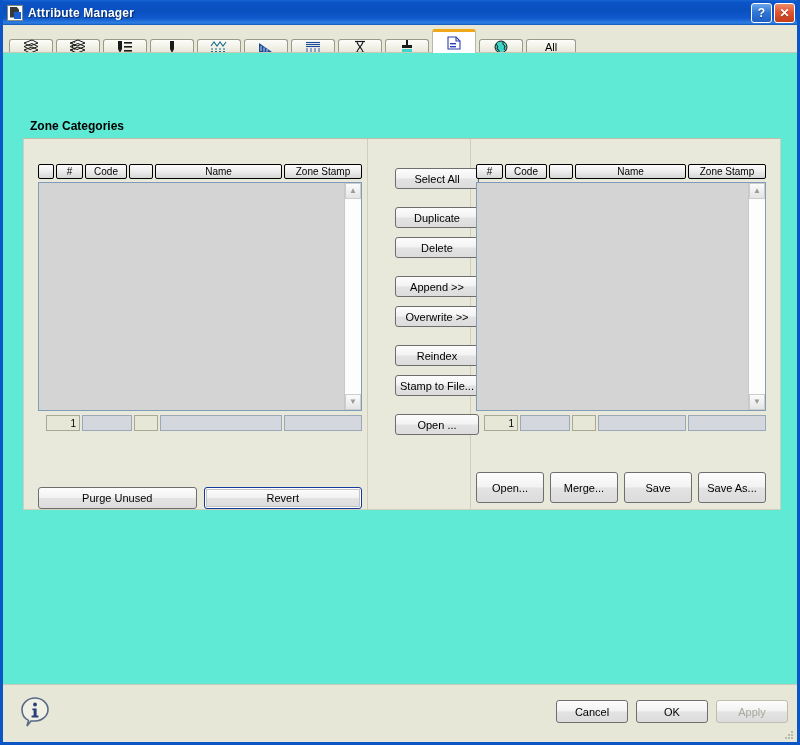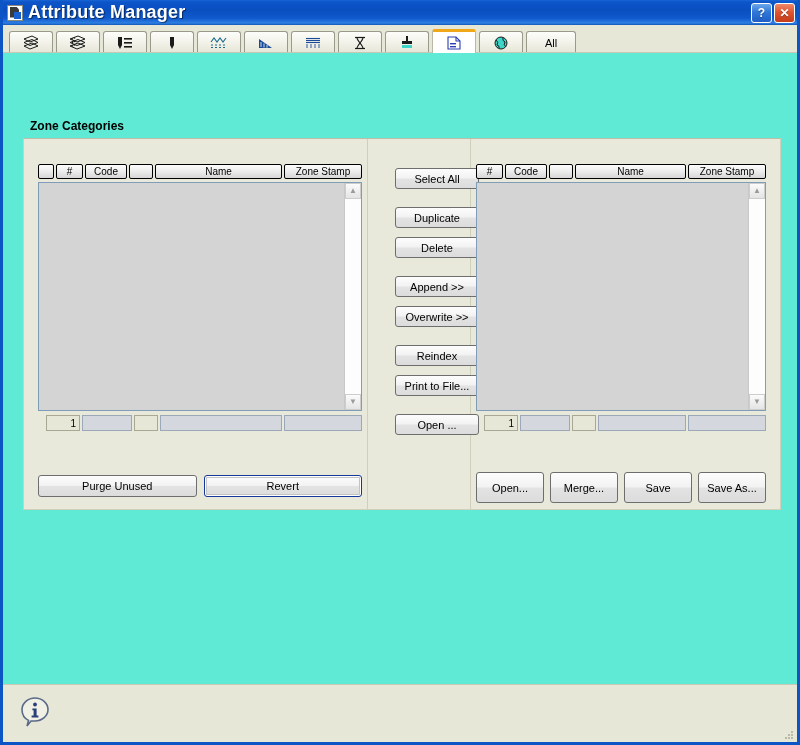--- a/index.html
+++ b/index.html
@@ -62,21 +62,21 @@
   }
   .title-icon::after {
     content: "";
     position: absolute;
     right: 1px; bottom: 1px;
     width: 7px; height: 7px;
     background: #1a5fd0;
   }
   .title-text {
     color: #fff;
-    font-size: 18px;
+    font-size: 12px;
     font-weight: bold;
     letter-spacing: 0.2px;
     text-shadow: 1px 1px 1px rgba(0,0,0,0.55);
     flex: 1 1 auto;
     white-space: nowrap;
     overflow: hidden;
   }
   .title-buttons {
     display: flex;
     align-items: center;
@@ -115,21 +115,21 @@
     position: relative;
   }
   .tabstrip::after {
     content: "";
     position: absolute;
     left: 0; right: 0; bottom: 0;
     height: 1px;
     background: #c8c8b4;
   }
   .tab {
-    height: 22px;
+    height: 14px;
     min-width: 44px;
     margin-right: 3px;
     box-sizing: border-box;
     border: 1px solid #9a9a8c;
     border-bottom: none;
     border-radius: 3px 3px 0 0;
     background: linear-gradient(to bottom,#fdfdfa 0%,#f1f1e8 55%,#e4e4d6 100%);
     display: flex;
     align-items: center;
     justify-content: center;
@@ -296,21 +296,21 @@
     position: absolute;
     left: 371px; top: 29px;
     width: 84px;
   }
   .centercol .btn { width: 84px; margin-bottom: 0; }
   .gap6  { height: 9px; }
   .gap12 { height: 18px; }
 
   .leftbtns {
     position: absolute;
-    left: 14px; top: 336px;
+    left: 14px; top: 348px;
     width: 324px;
     display: flex;
     gap: 7px;
   }
   .leftbtns .btn { flex: 1 1 0; height: 22px; }
 
   .rightbtns {
     position: absolute;
     left: 452px; top: 333px;
     width: 290px;
@@ -558,21 +558,21 @@
         <div class="btn">Duplicate</div>
         <div class="gap6"></div>
         <div class="btn">Delete</div>
         <div class="gap12"></div>
         <div class="btn">Append &gt;&gt;</div>
         <div class="gap6"></div>
         <div class="btn">Overwrite &gt;&gt;</div>
         <div class="gap12"></div>
         <div class="btn">Reindex</div>
         <div class="gap6"></div>
-        <div class="btn">Print to File...</div>
+        <div class="btn">Stamp to File...</div>
         <div class="gap12"></div>
         <div class="btn">Open ...</div>
       </div>
 
       <div class="panel right">
 
         <div class="hdrrow">
           <div class="hdr" style="width:27px;">#</div>
           <div class="hdr" style="width:42px;">Code</div>
           <div class="hdr" style="width:24px;"></div>
@@ -612,20 +612,25 @@
 
     </div>
 
     <div class="footer">
       <div class="info-icon">
         <svg width="30" height="30" viewBox="0 0 30 30">
           <path d="M15 1 C22 1 28 6 28 12.5 C28 19 22 24 15 24 L11 24 L7 29 L8.5 23.4 C4.2 21.3 2 17.2 2 12.5 C2 6 8 1 15 1 Z" fill="#f0f0e4" stroke="#5a6a88" stroke-width="1.6"></path>
           <circle cx="15" cy="7.5" r="1.9" fill="#2a3f7a"></circle>
           <path d="M12.4 11.5 L16.6 11.5 L16.6 18.6 L18.4 18.6 L18.4 20.4 L11.6 20.4 L11.6 18.6 L13.6 18.6 L13.6 13.3 L12.4 13.3 Z" fill="#2a3f7a"></path>
         </svg>
+      </div>
+      <div class="footer-btns">
+        <div class="btn">Cancel</div>
+        <div class="btn">OK</div>
+        <div class="btn disabled">Apply</div>
       </div>
       <div class="grip">
         <svg width="12" height="12" viewBox="0 0 12 12">
           <g fill="#8f8f80">
             <rect x="9" y="9" width="2" height="2"></rect>
             <rect x="6" y="9" width="2" height="2"></rect>
             <rect x="9" y="6" width="2" height="2"></rect>
             <rect x="3" y="9" width="2" height="2"></rect>
             <rect x="9" y="3" width="2" height="2"></rect>
             <rect x="6" y="6" width="2" height="2"></rect>

